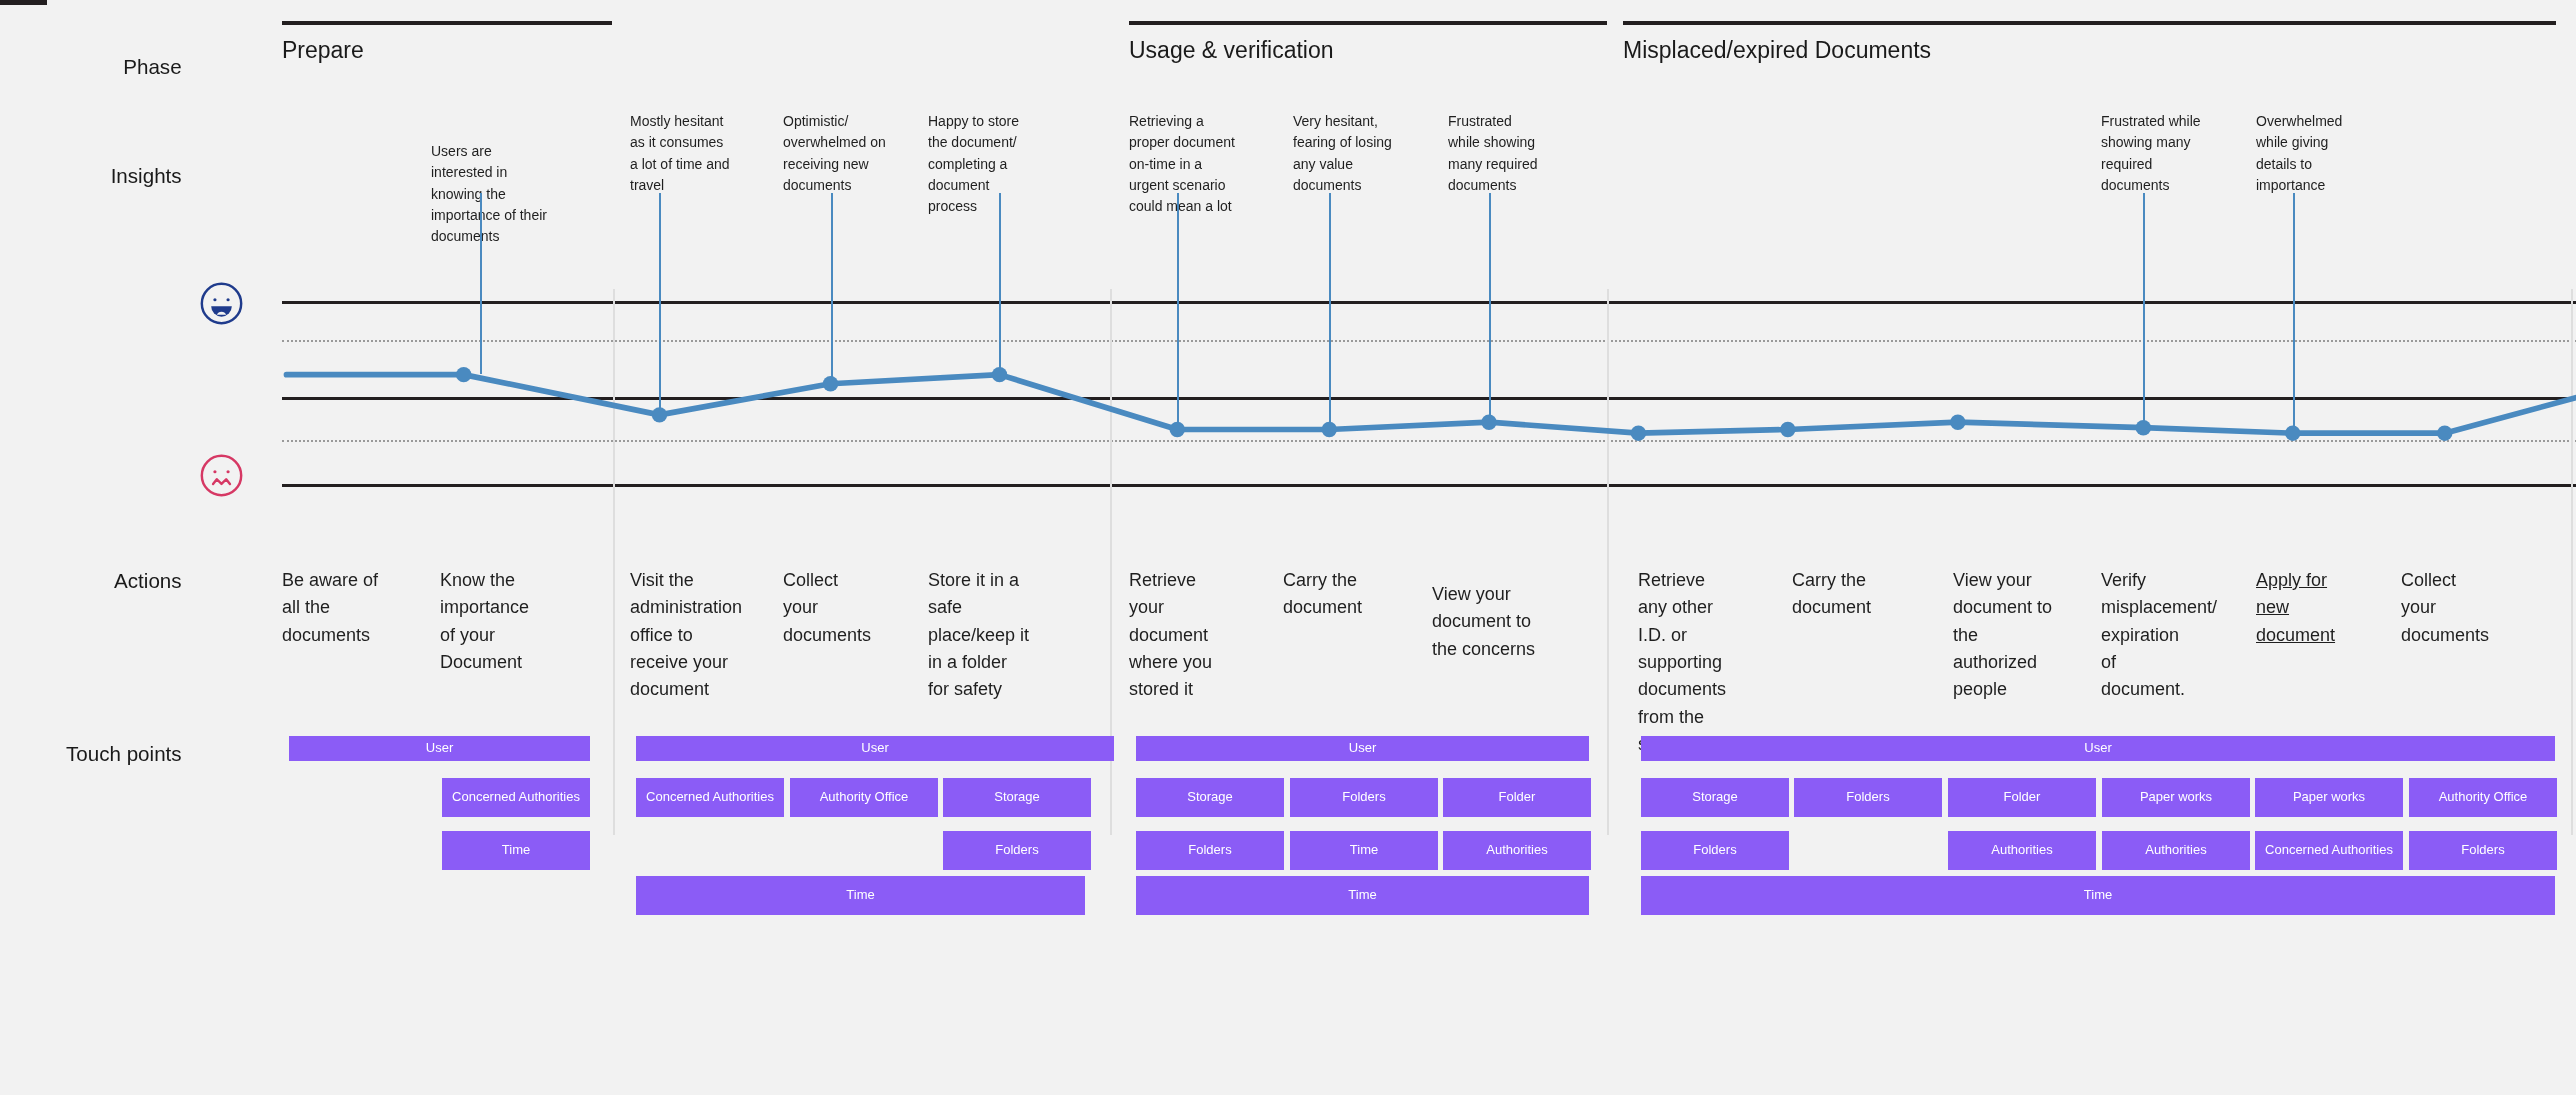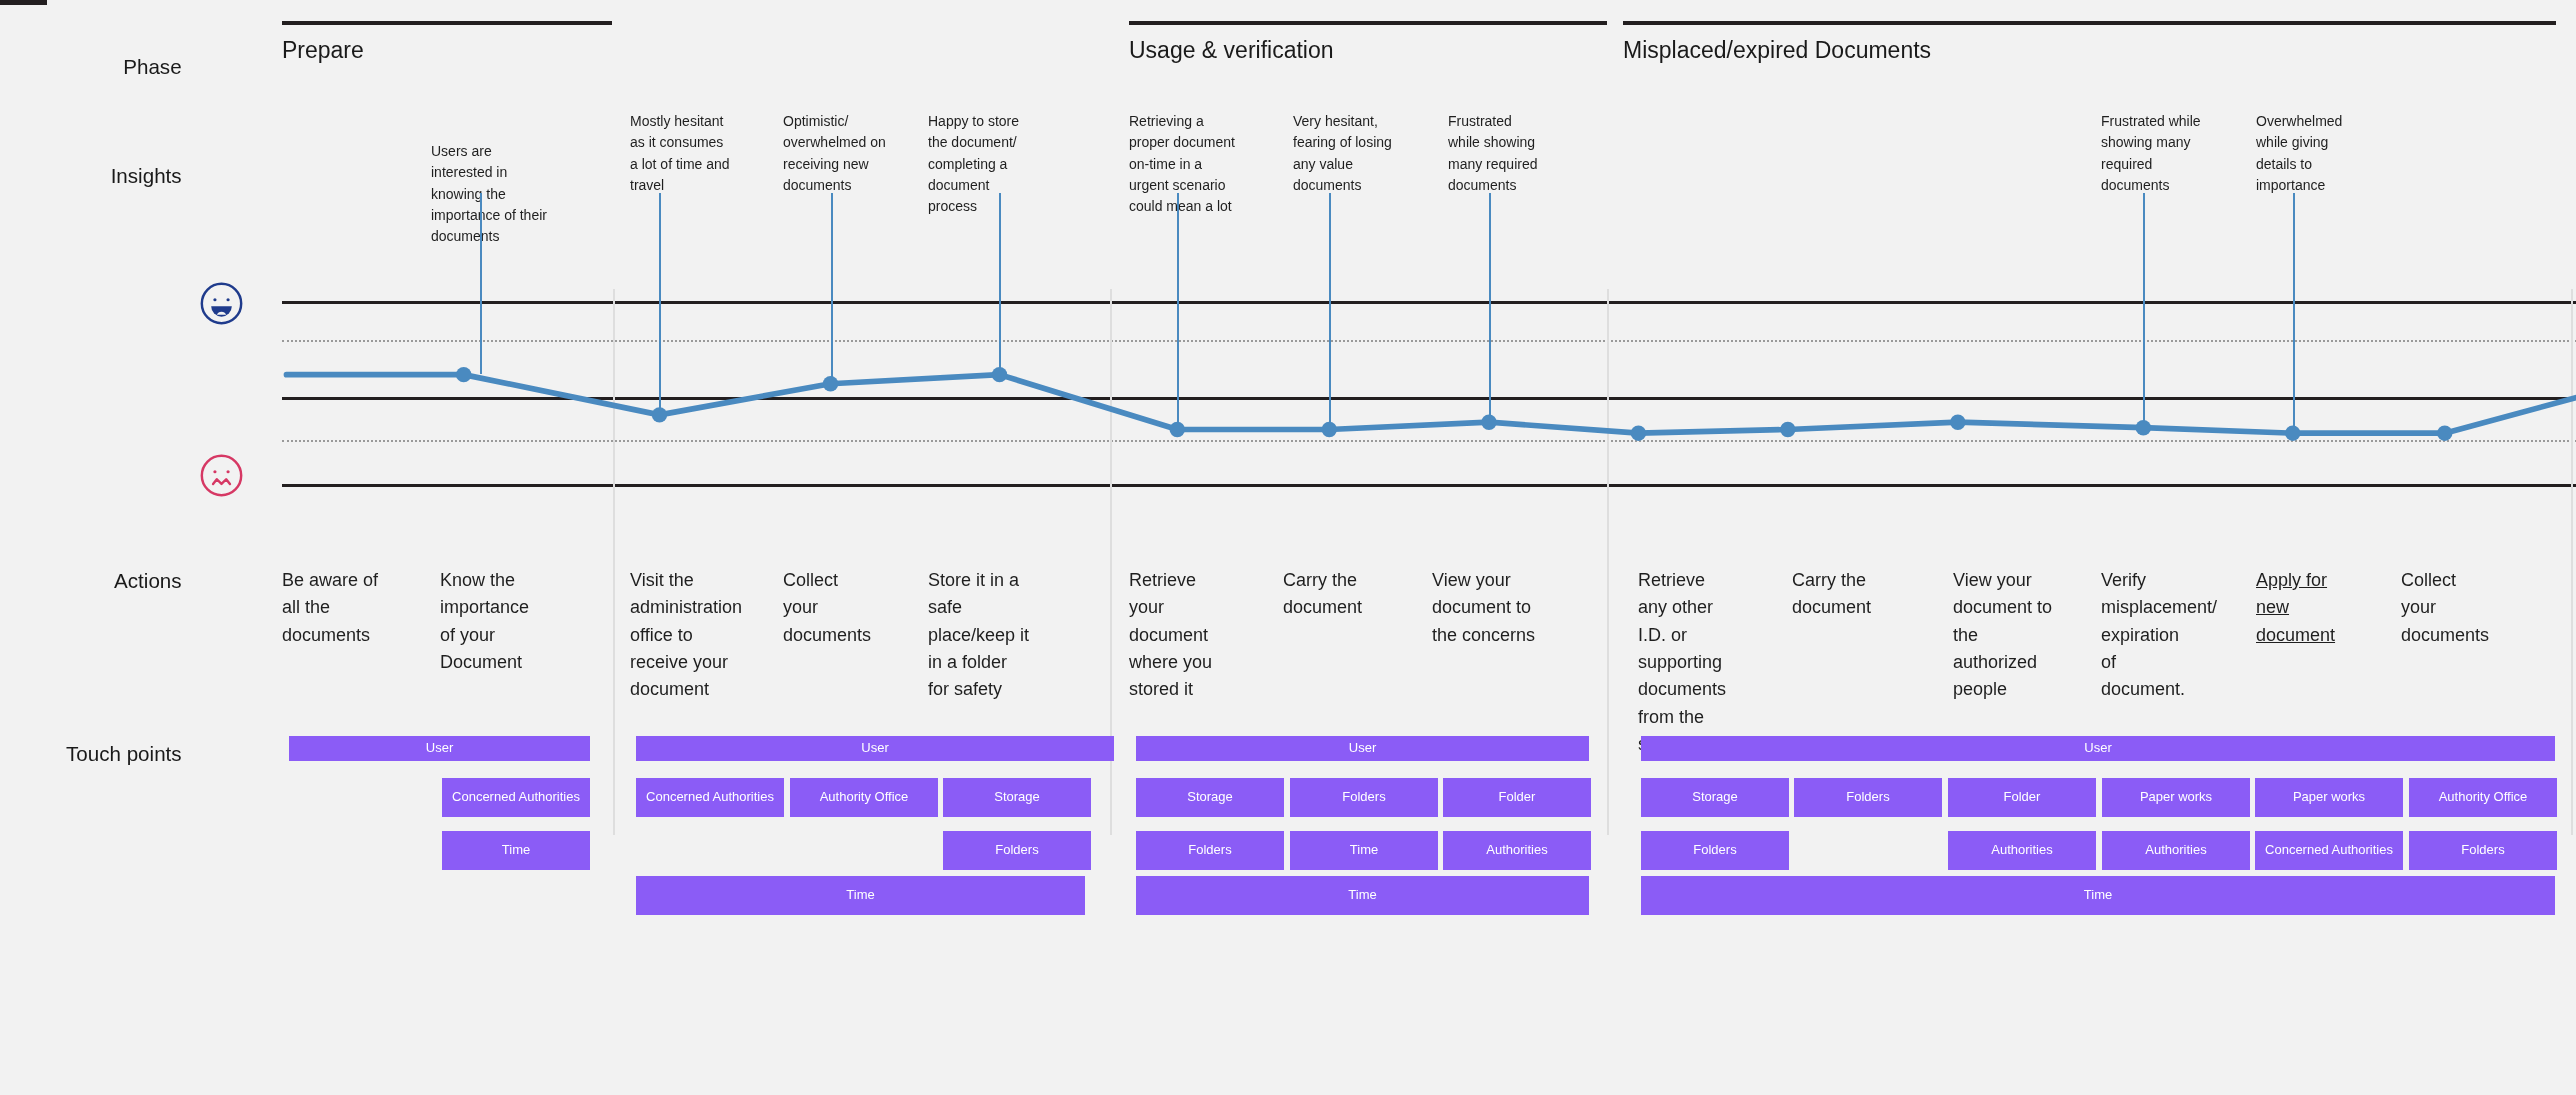--- a/index.html
+++ b/index.html
@@ -161,21 +161,21 @@
     <div class="vline" style="left: 1489px; top: 301px; height: 121px;"></div>
     <div class="vline" style="left: 2143px; top: 301px; height: 126px;"></div>
     <div class="vline" style="left: 2293px; top: 301px; height: 132px;"></div>
     <div class="action" style="left: 282px; top: 567px; width: 98px;">Be aware of all the documents</div>
     <div class="action" style="left: 440px; top: 567px; width: 103px;">Know the importance of your Document</div>
     <div class="action" style="left: 630px; top: 567px; width: 103px;">Visit the administration office to receive your document</div>
     <div class="action" style="left: 783px; top: 567px; width: 95px;">Collect your documents</div>
     <div class="action" style="left: 928px; top: 567px; width: 103px;">Store it in a safe place/keep it in a folder for safety</div>
     <div class="action" style="left: 1129px; top: 567px; width: 95px;">Retrieve your document where you stored it</div>
     <div class="action" style="left: 1283px; top: 567px; width: 93px;">Carry the document</div>
-    <div class="action" style="left: 1432px; top: 567px; width: 111px;">View your document to the concerns</div>
+    <div class="action" style="left: 1432px; top: 581px; width: 111px;">View your document to the concerns</div>
     <div class="action" style="left: 1638px; top: 567px; width: 95px;">Retrieve any other I.D. or supporting documents from the storage</div>
     <div class="action" style="left: 1792px; top: 567px; width: 93px;">Carry the document</div>
     <div class="action" style="left: 1953px; top: 567px; width: 103px;">View your document to the authorized people</div>
     <div class="action" style="left: 2101px; top: 567px; width: 98px;">Verify misplacement/ expiration of document.</div>
     <div class="action" style="left: 2256px; top: 567px; width: 95px; text-decoration: underline;">Apply for new document</div>
     <div class="action" style="left: 2401px; top: 567px; width: 95px;">Collect your documents</div>
     <div class="tp" style="left: 289px; top: 736px; width: 301px; height: 25px;">User</div>
     <div class="tp" style="left: 442px; top: 778px; width: 148px; height: 39px;">Concerned Authorities</div>
     <div class="tp" style="left: 442px; top: 831px; width: 148px; height: 39px;">Time</div>
     <div class="tp" style="left: 636px; top: 736px; width: 478px; height: 25px;">User</div>

